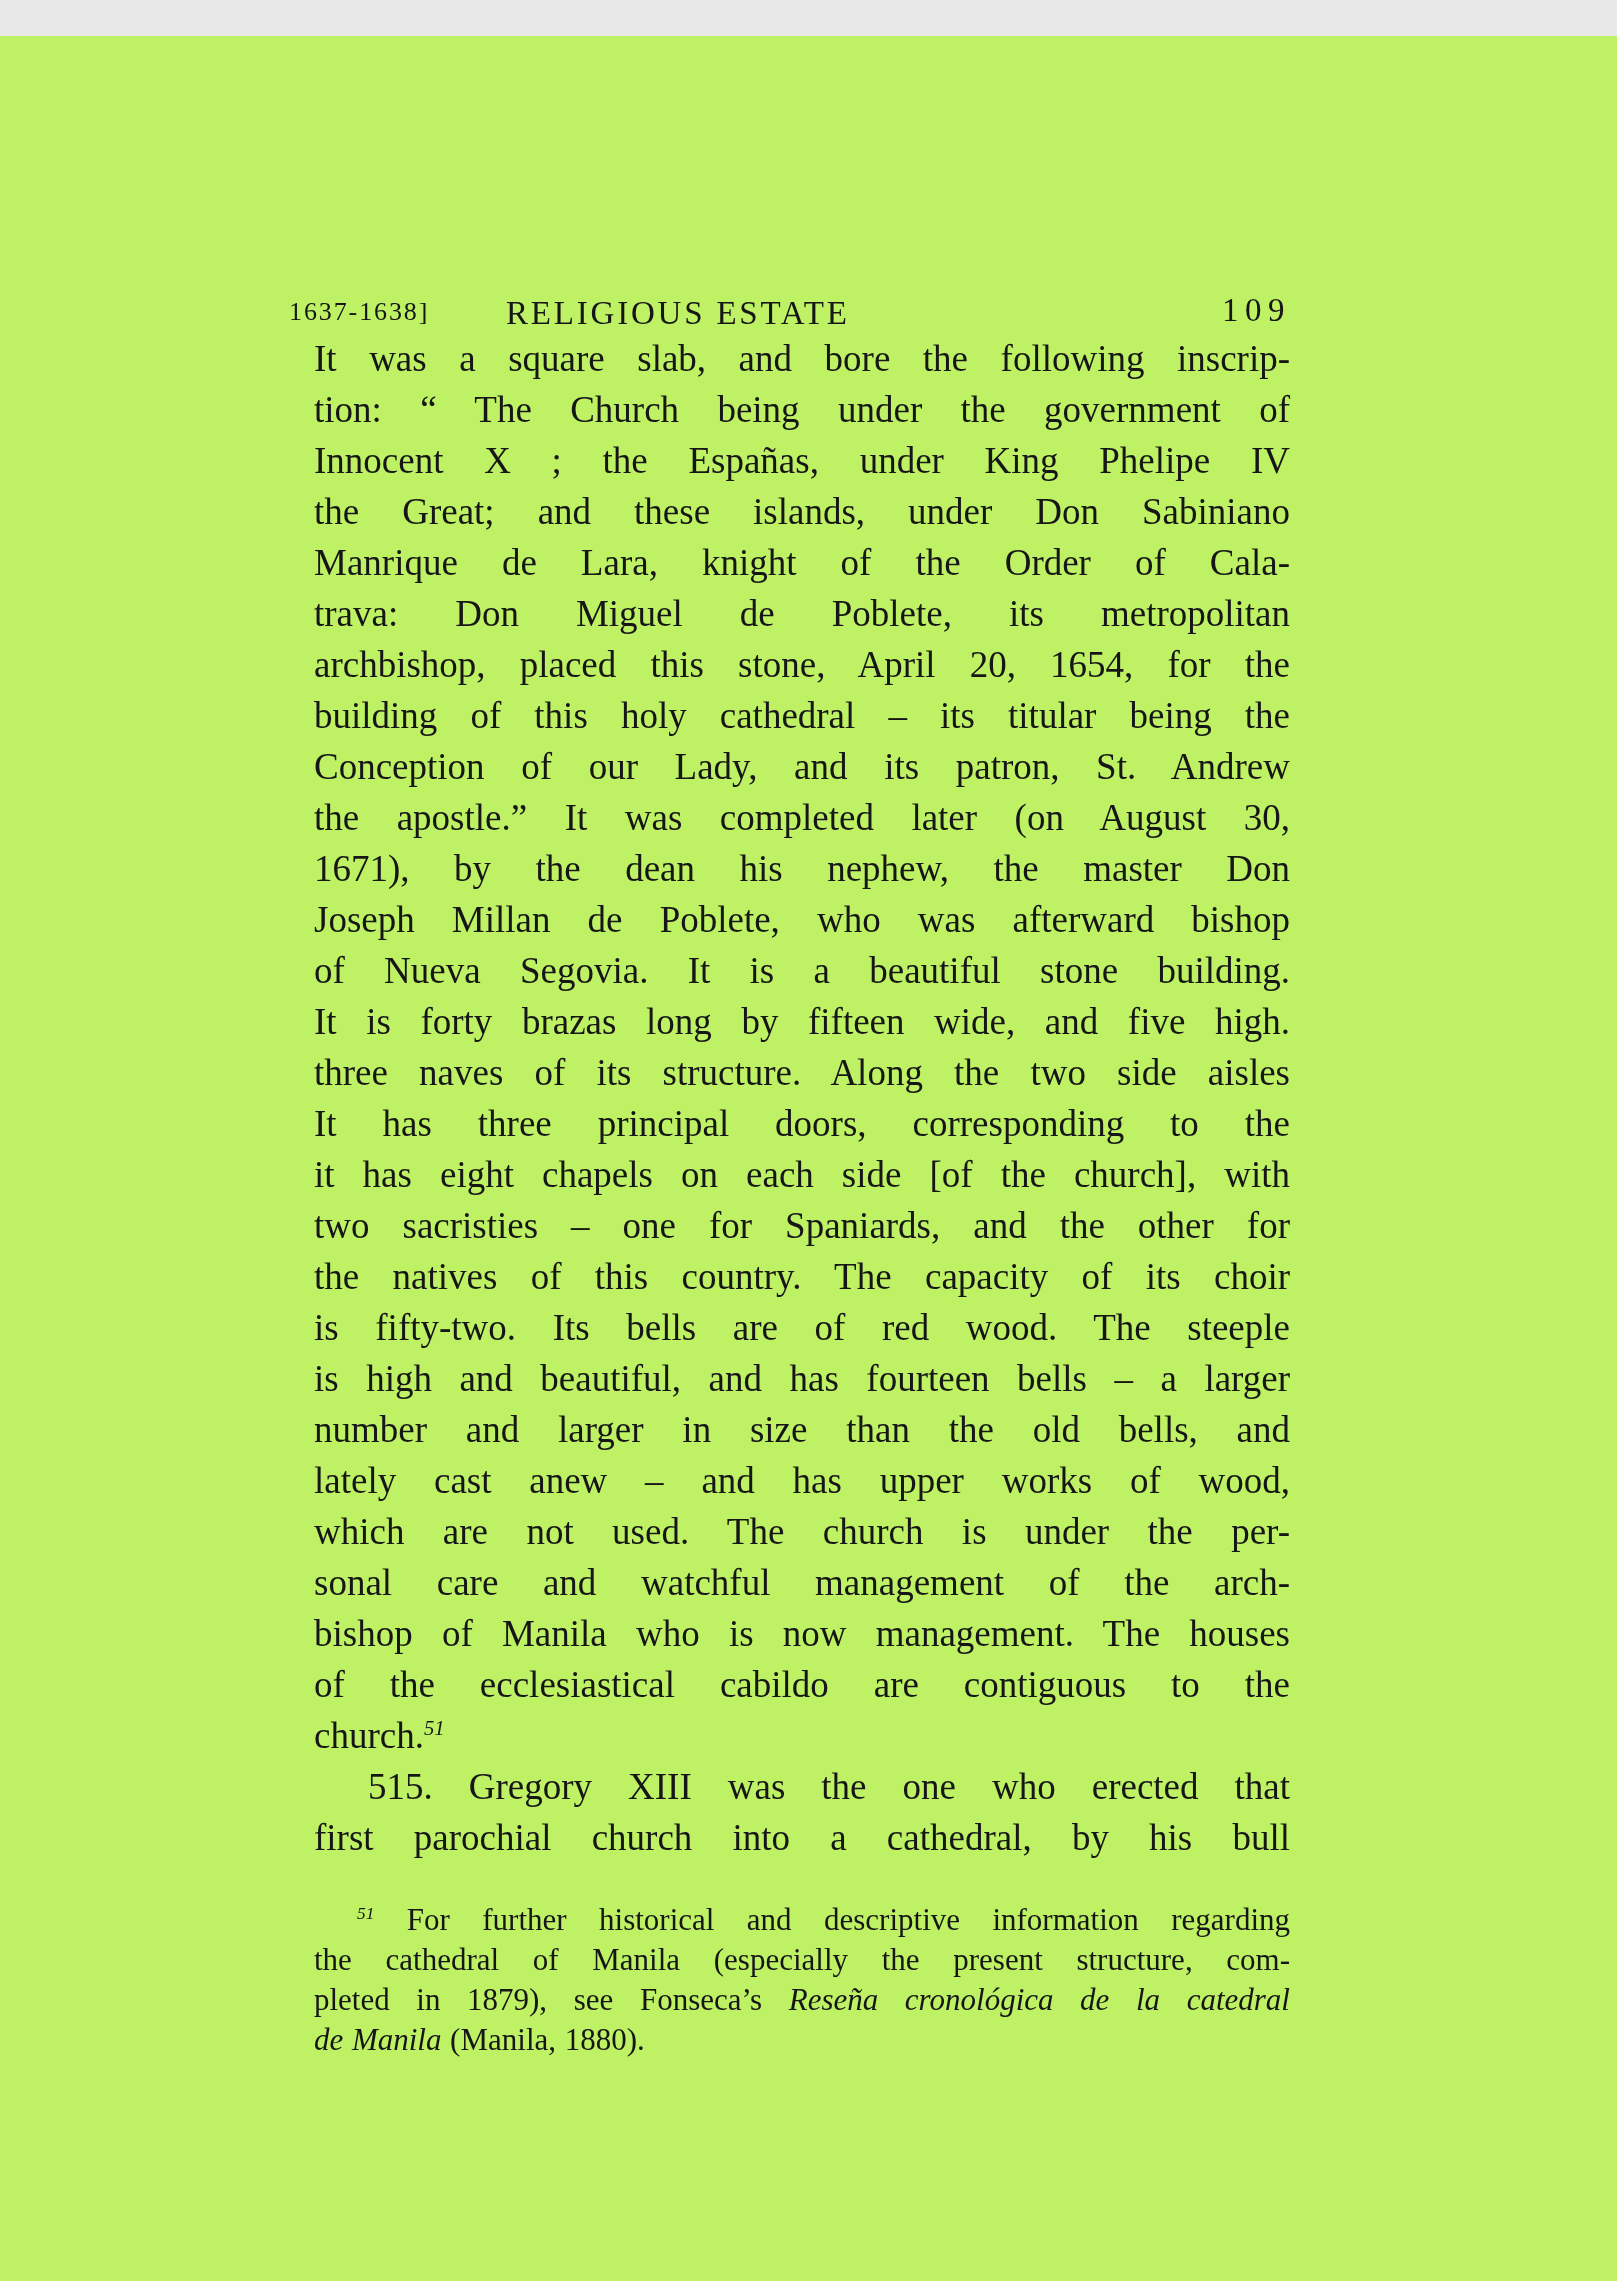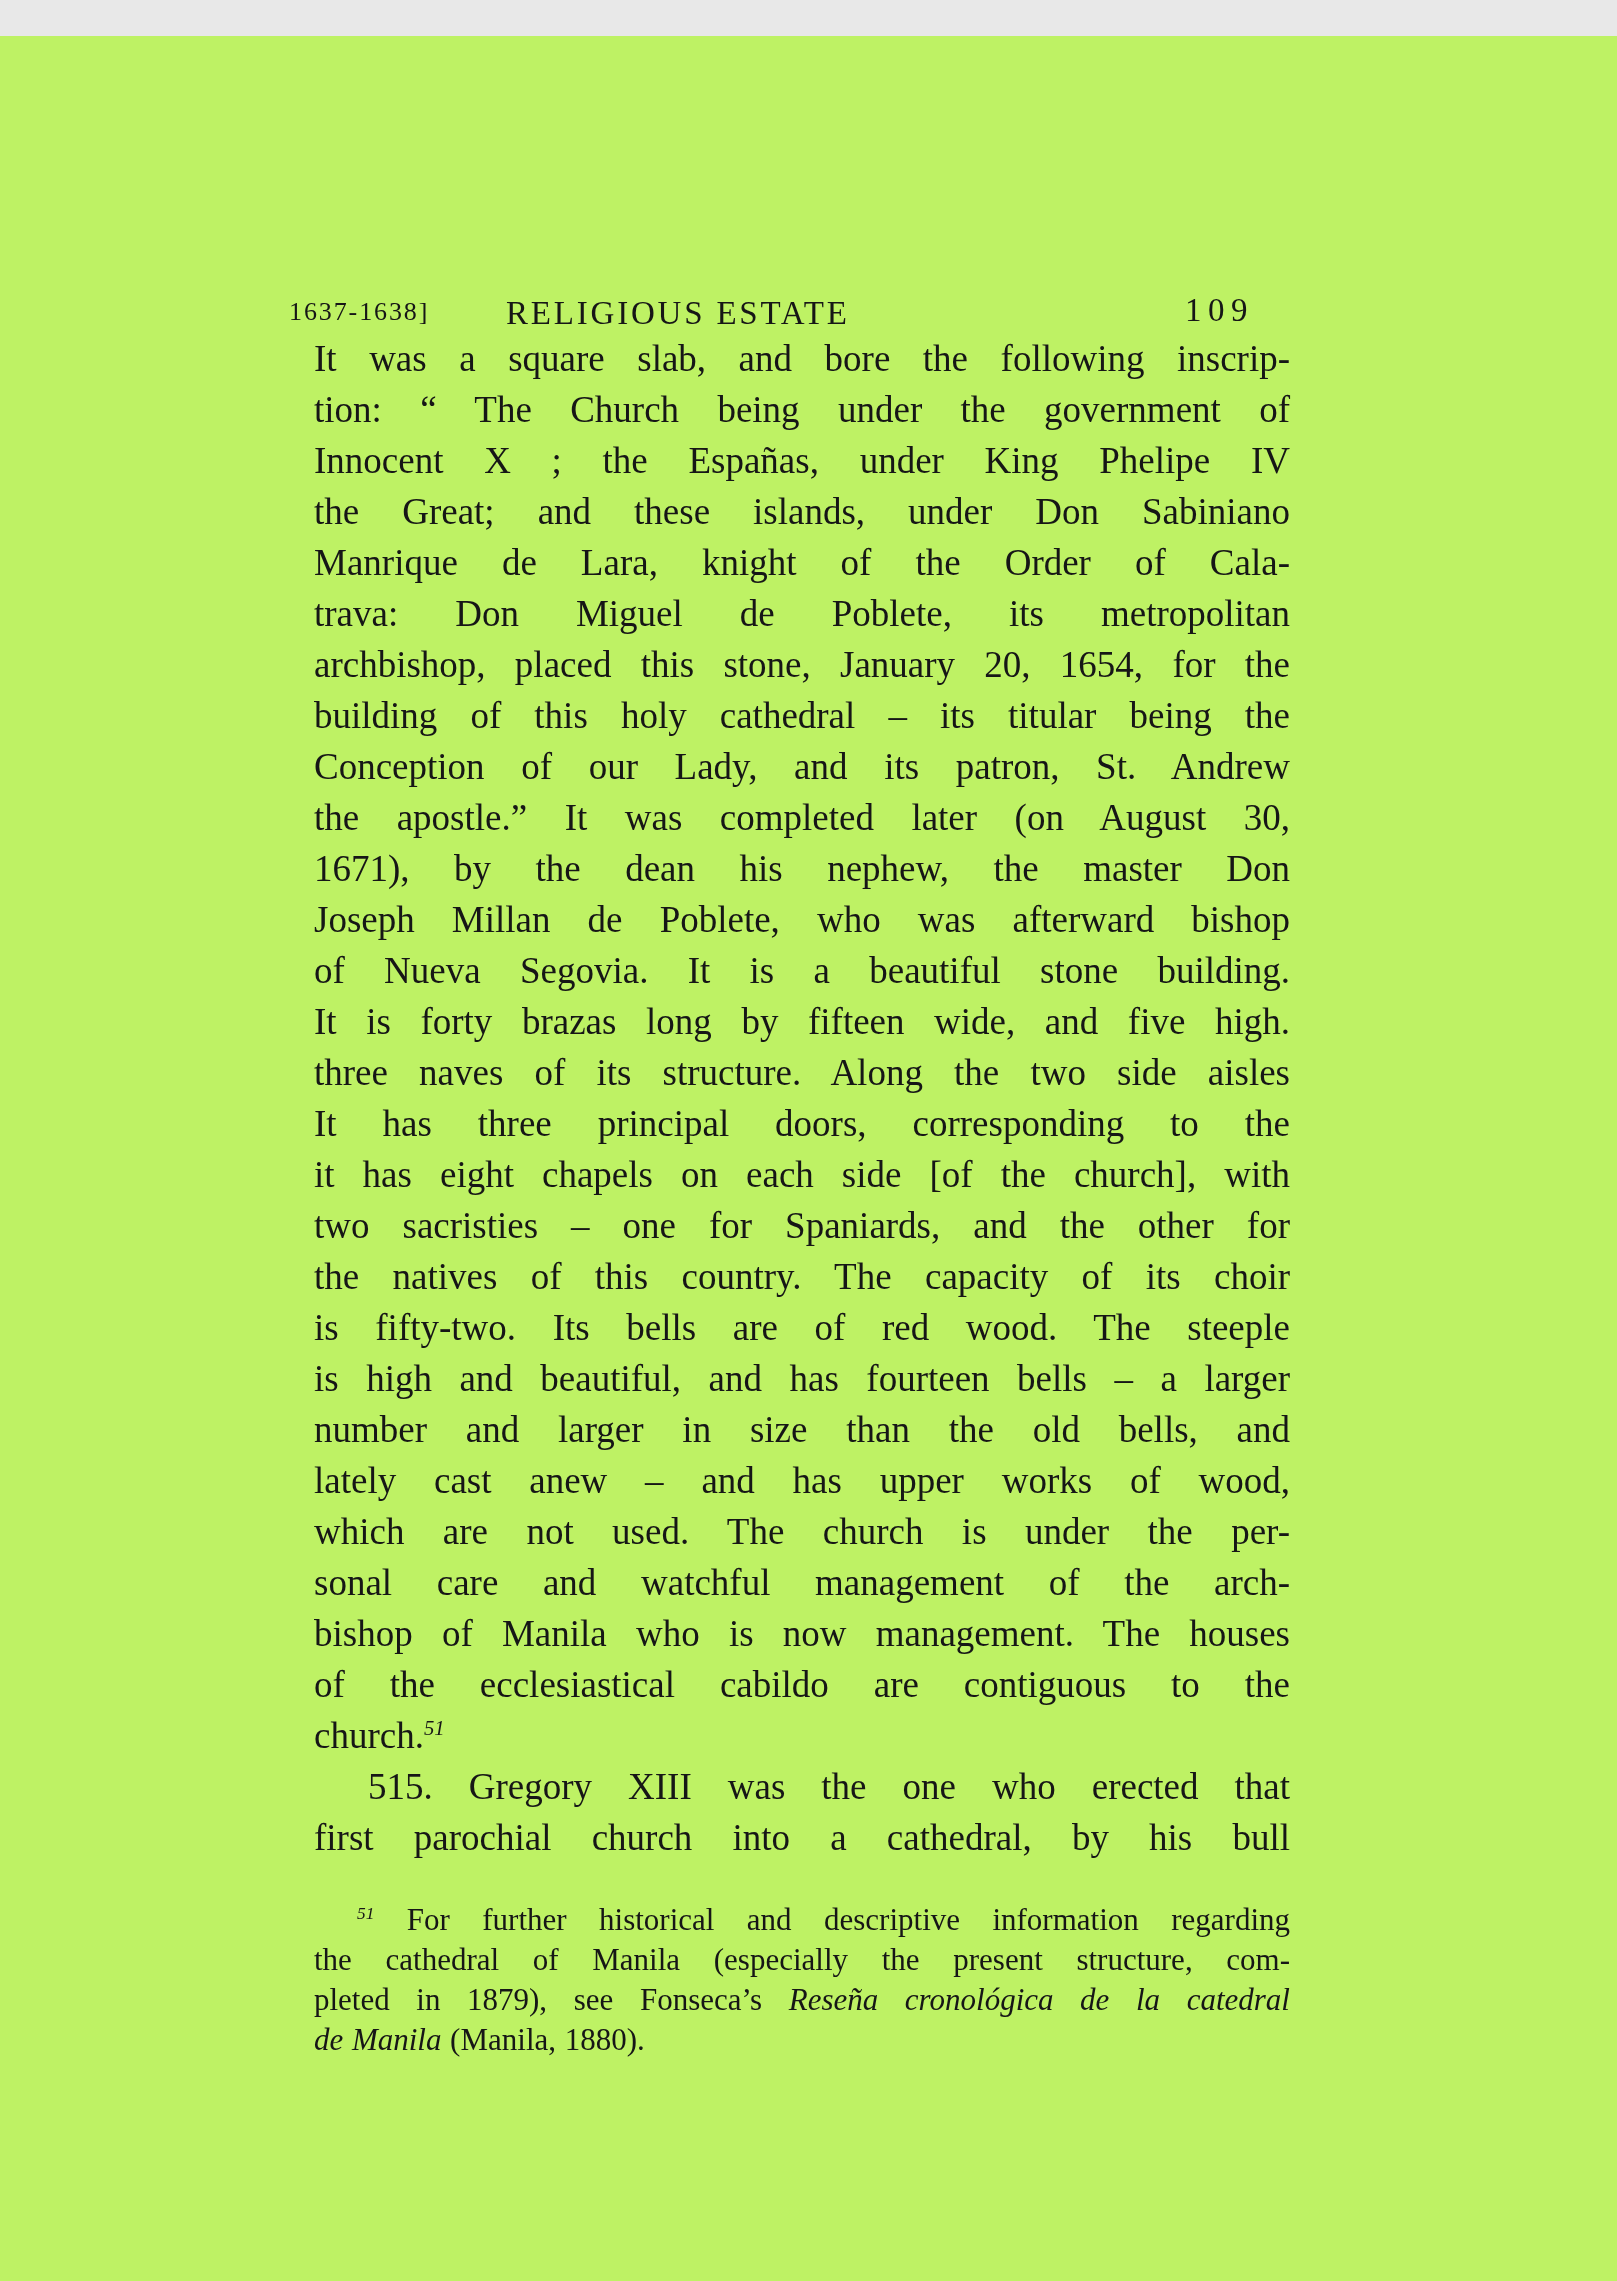--- a/index.html
+++ b/index.html
@@ -16,21 +16,21 @@
   
   .hdr-date {
     position: absolute; left: 289px; top: 261px;
     font-size: 26px; letter-spacing: 1.9px;
   }
   .hdr-title {
     position: absolute; left: 506px; top: 259px;
     font-size: 33px; letter-spacing: 2.8px;
   }
   .hdr-num {
-    position: absolute; left: 1185px; top: 256px;
+    position: absolute; left: 1222px; top: 256px;
     font-size: 33px; letter-spacing: 6.5px;
   }
   
   .textblock {
     position: absolute;
     left: 314px; top: 297px;
     width: 976px;
   }
   .bodyline {
     font-size: 37px;
@@ -61,21 +61,21 @@
   </div>
 
   <div class="textblock">
     <div id="para1" class="para-inscription">
         <div class="bodyline just"><span>It was a square slab, and bore the following inscrip-</span></div>
         <div class="bodyline just"><span>tion: “ The Church being under the government of</span></div>
         <div class="bodyline just"><span>Innocent X ; the Españas, under King Phelipe IV</span></div>
         <div class="bodyline just"><span>the Great; and these islands, under Don Sabiniano</span></div>
         <div class="bodyline just"><span>Manrique de Lara, knight of the Order of Cala-</span></div>
         <div class="bodyline just"><span>trava: Don Miguel de Poblete, its metropolitan</span></div>
-        <div class="bodyline just"><span>archbishop, placed this stone, January 20, 1654, for the</span></div>
+        <div class="bodyline just"><span>archbishop, placed this stone, April 20, 1654, for the</span></div>
         <div class="bodyline just"><span>building of this holy cathedral – its titular being the</span></div>
         <div class="bodyline just"><span>Conception of our Lady, and its patron, St. Andrew</span></div>
         <div class="bodyline just"><span>the apostle.” It was completed later (on August 30,</span></div>
         <div class="bodyline just"><span>1671), by the dean his nephew, the master Don</span></div>
         <div class="bodyline just"><span>Joseph Millan de Poblete, who was afterward bishop</span></div>
         <div class="bodyline just"><span>of Nueva Segovia. It is a beautiful stone building.</span></div>
         <div class="bodyline just"><span>It is forty brazas long by fifteen wide, and five high.</span></div>
         <div class="bodyline just"><span>three naves of its structure. Along the two side aisles</span></div>
         <div class="bodyline just"><span>It has three principal doors, corresponding to the</span></div>
         <div class="bodyline just"><span>it has eight chapels on each side [of the church], with</span></div>

